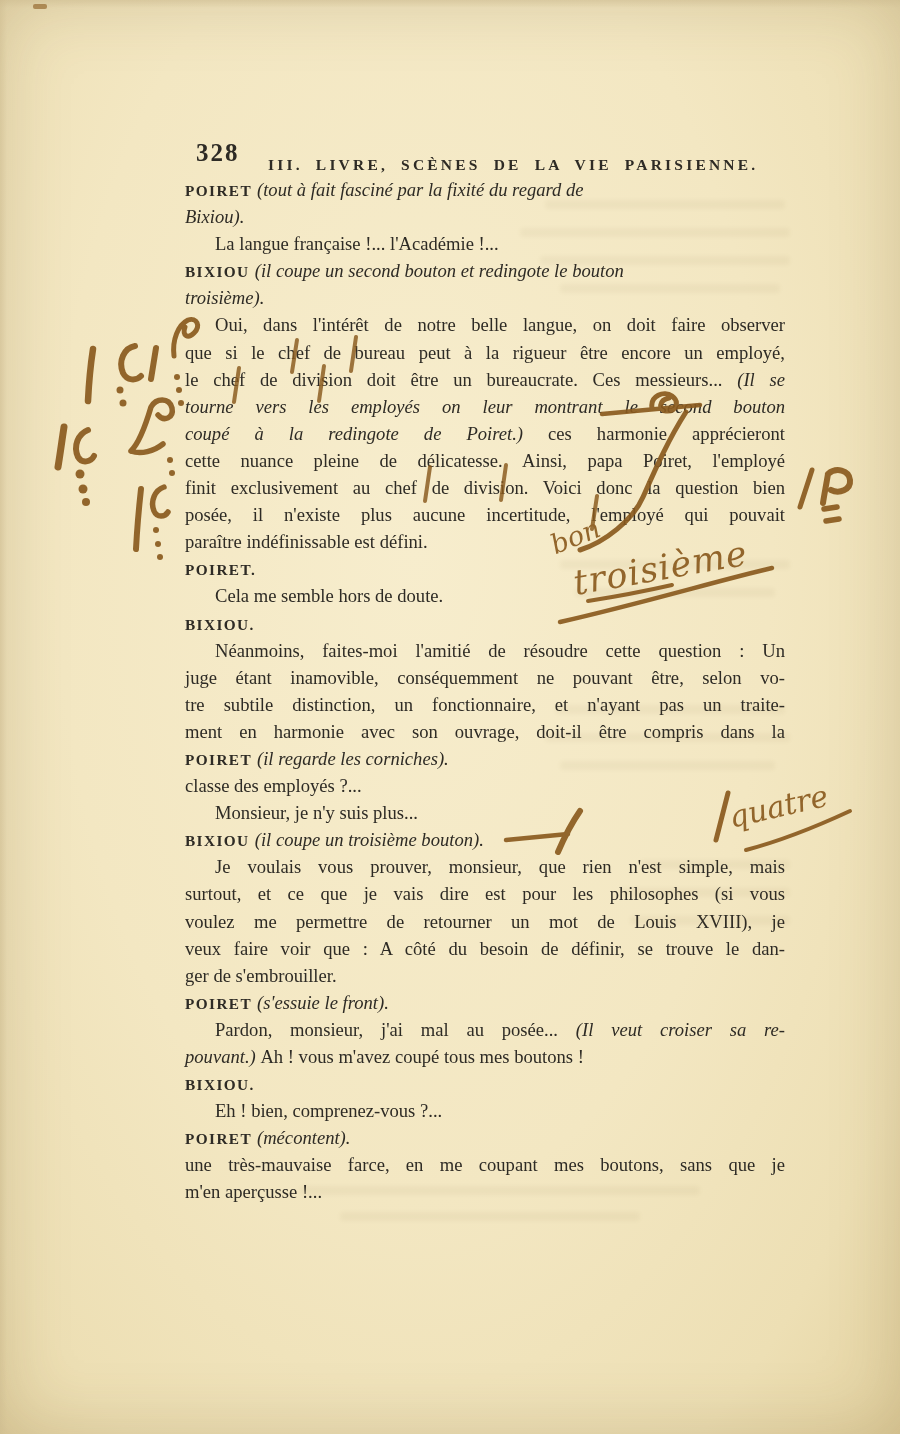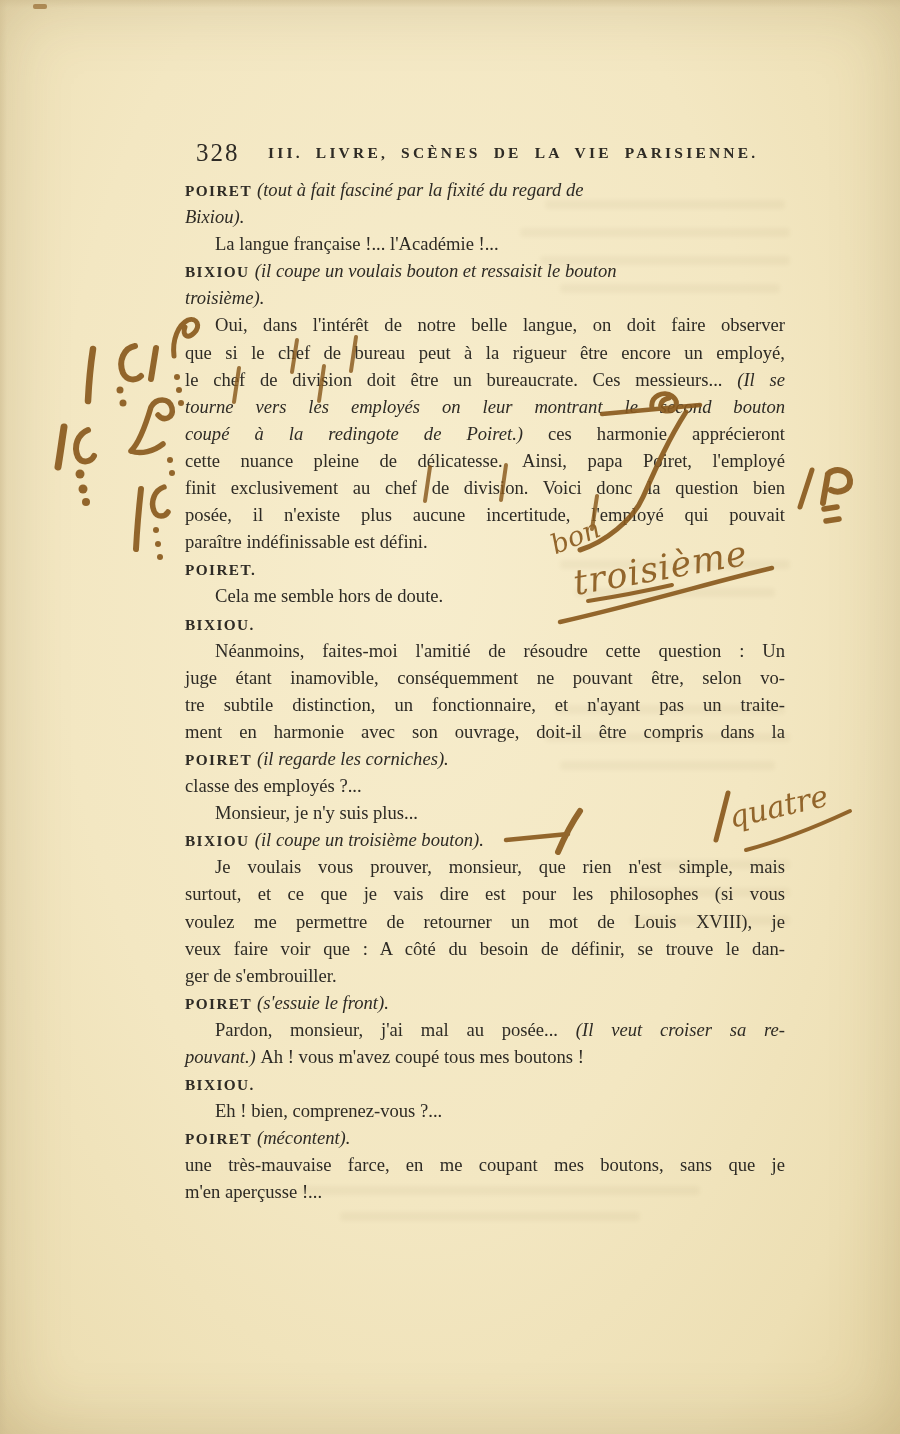--- a/index.html
+++ b/index.html
@@ -8,22 +8,22 @@
     background:
       radial-gradient(ellipse at 46% 38%, #f7edcd 0%, #f3e7c2 52%, #eddfb4 82%, #e4d3a2 100%);
     box-shadow:inset 0 0 70px rgba(115,88,38,.22);
     font-family:"Liberation Serif","DejaVu Serif",serif;
     color:#2e2b25;
   }
   .edge-top{position:absolute;left:0;top:0;width:100%;height:8px;background:linear-gradient(#cdbb8f,transparent);opacity:.5;}
   .edge-left{position:absolute;left:0;top:0;width:7px;height:100%;background:linear-gradient(90deg,#cdbb8f,transparent);opacity:.45;}
   .speck{position:absolute;background:#8a5a1e;border-radius:2px;}
 
-  .pagenum{position:absolute;left:196px;top:139px;font-size:25px;font-weight:400;letter-spacing:2px;}
-  .running-title{position:absolute;left:268px;top:144px;font-size:15.5px;font-weight:700;letter-spacing:3.2px;word-spacing:6px;white-space:nowrap;}
+  .pagenum{position:absolute;left:196px;top:139px;font-size:25px;font-weight:700;letter-spacing:2px;}
+  .running-title{position:absolute;left:268px;top:156px;font-size:15.5px;font-weight:700;letter-spacing:3.2px;word-spacing:6px;white-space:nowrap;}
 
   .textcol{position:absolute;left:185px;top:176px;width:600px;}
   .line{height:27.1px;line-height:27.1px;font-size:18.6px;white-space:nowrap;}
   .line.c{text-align:left;}
   .line.f,.line.j{text-align:justify;text-align-last:justify;}
   .line.f,.line.F{text-indent:30px;}
   .sp{font-weight:700;font-size:15.3px;letter-spacing:1.4px;}
   .it{font-style:italic;}
   .ro{font-style:normal;}
 
@@ -39,21 +39,21 @@
   <div class="edge-left"></div>
   <div class="speck" style="left:33px;top:4px;width:14px;height:5px;opacity:.6"></div>
 
   <span class="pagenum">328</span>
   <span class="running-title">III. LIVRE, SCÈNES DE LA VIE PARISIENNE.</span>
 
   <div class="textcol" id="textcol">
       <div class="line c"><span class="sp">POIRET </span><span class="it">(tout à fait fasciné par la fixité du regard de</span></div>
       <div class="line c"><span class="it">Bixiou).</span></div>
       <div class="line F"><span class="ro">La langue française !... l'Académie !...</span></div>
-      <div class="line c"><span class="sp">BIXIOU </span><span class="it">(il coupe un voulais bouton et ressaisit le bouton</span></div>
+      <div class="line c"><span class="sp">BIXIOU </span><span class="it">(il coupe un second bouton et redingote le bouton</span></div>
       <div class="line c"><span class="it">troisième).</span></div>
       <div class="line f"><span class="ro">Oui, dans l'intérêt de notre belle langue, on doit faire observer</span></div>
       <div class="line j"><span class="ro">que si le chef de bureau peut à la rigueur être encore un employé,</span></div>
       <div class="line j"><span class="ro">le chef de division doit être un bureaucrate. Ces messieurs... </span><span class="it">(Il se</span></div>
       <div class="line j"><span class="it">tourne vers les employés on leur montrant le second bouton</span></div>
       <div class="line j"><span class="it">coupé à la redingote de Poiret.) </span><span class="ro">ces harmonie apprécieront</span></div>
       <div class="line j"><span class="ro">cette nuance pleine de délicatesse. Ainsi, papa Poiret, l'employé</span></div>
       <div class="line j"><span class="ro">finit exclusivement au chef de division. Voici donc la question bien</span></div>
       <div class="line j"><span class="ro">posée, il n'existe plus aucune incertitude, l'employé qui pouvait</span></div>
       <div class="line e"><span class="ro">paraître indéfinissable est défini.</span></div>

